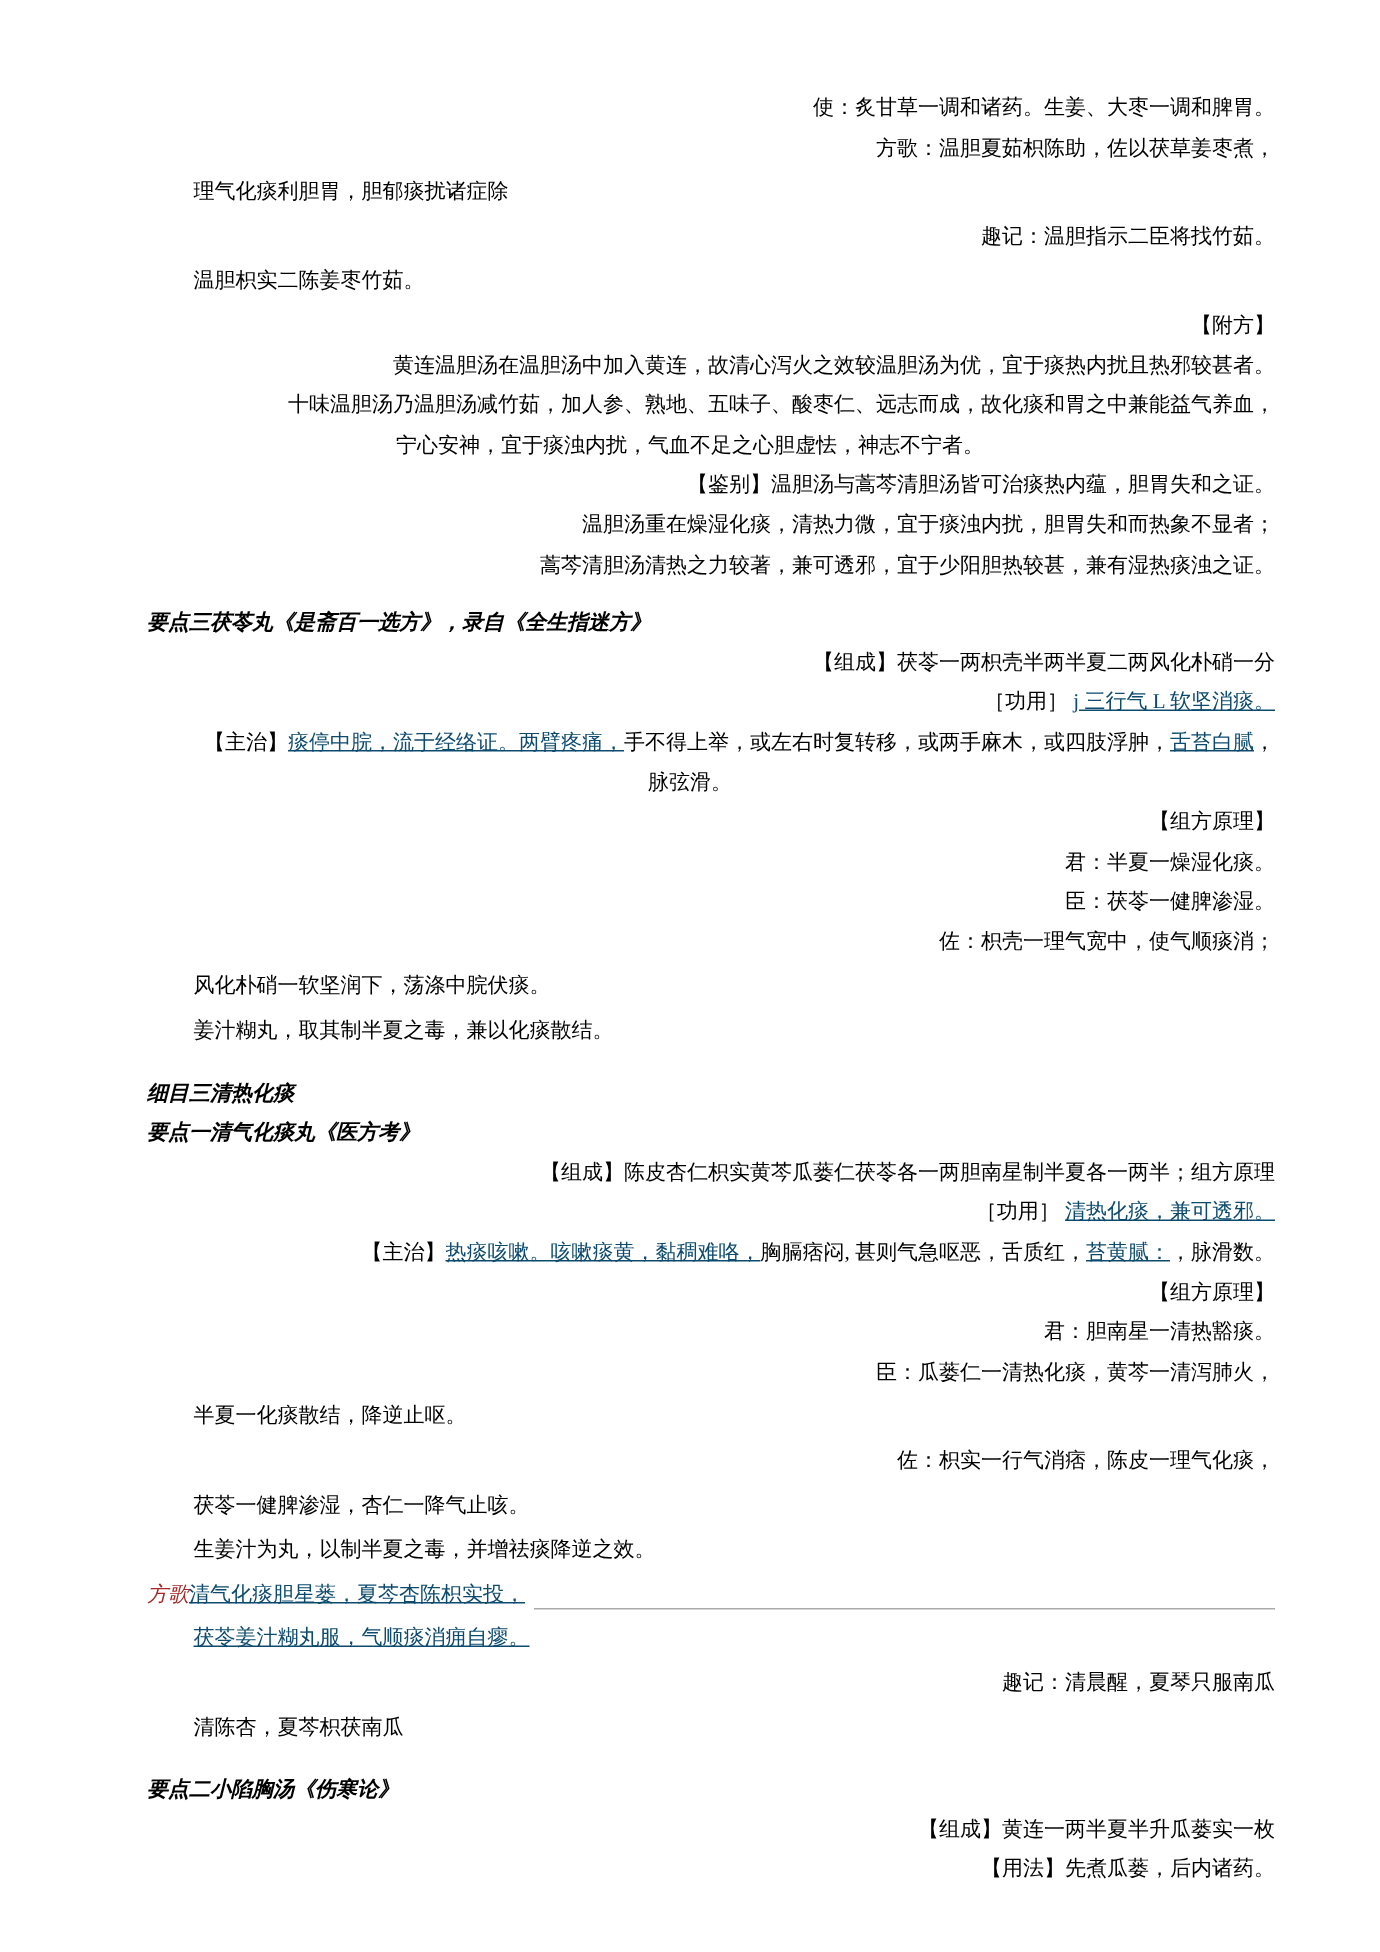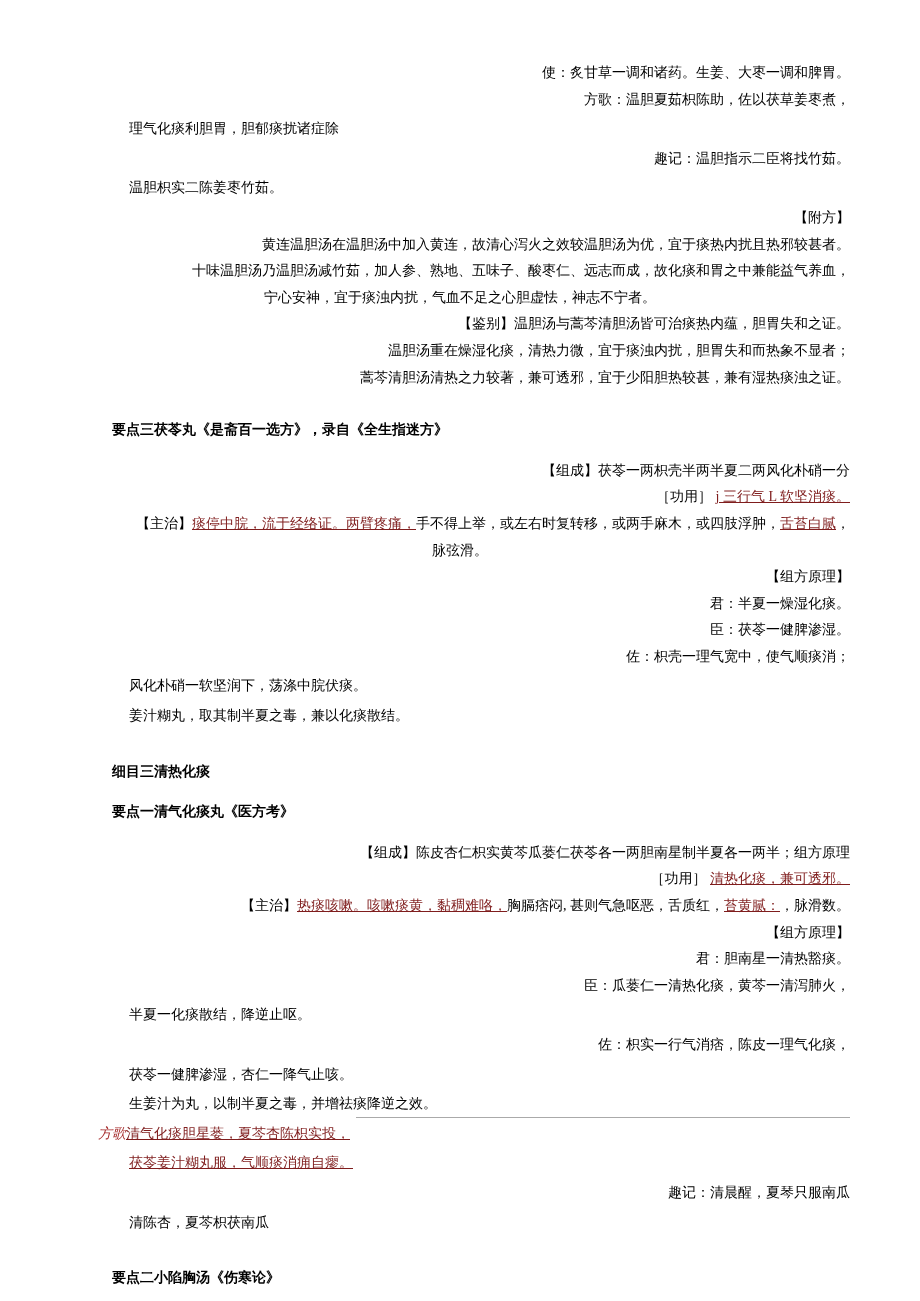--- a/index.html
+++ b/index.html
@@ -22,37 +22,38 @@
     margin: 3px;
     text-indent: 4em;
   }
   .para-no-indent {
     margin: 0;
     text-indent: 0;
     text-align: center;
   }
   .heading {
     font-weight: bold;
-    margin: 14px;
+    margin: 0;
     text-indent: 2em;
+    font-style: italic;
   }
   .link {
-    color: #7f1d1d;
+    color: #0c4a6e;
     text-decoration: underline;
   }
   .spacer {
     height: 12px;
   }
   .song-label {
     font-style: italic;
     color: #a52a2a;
   }
   .hr-after {
     display: flex;
-    align-items: flex-start;
+    align-items: flex-end;
   }
   .hr-after .lbl {
     text-indent: 2em;
     white-space: nowrap;
   }
   .hr-after .line {
     flex: 1;
     border-bottom: 1px solid #aaa;
     margin-left: 6px;
     position: relative;

